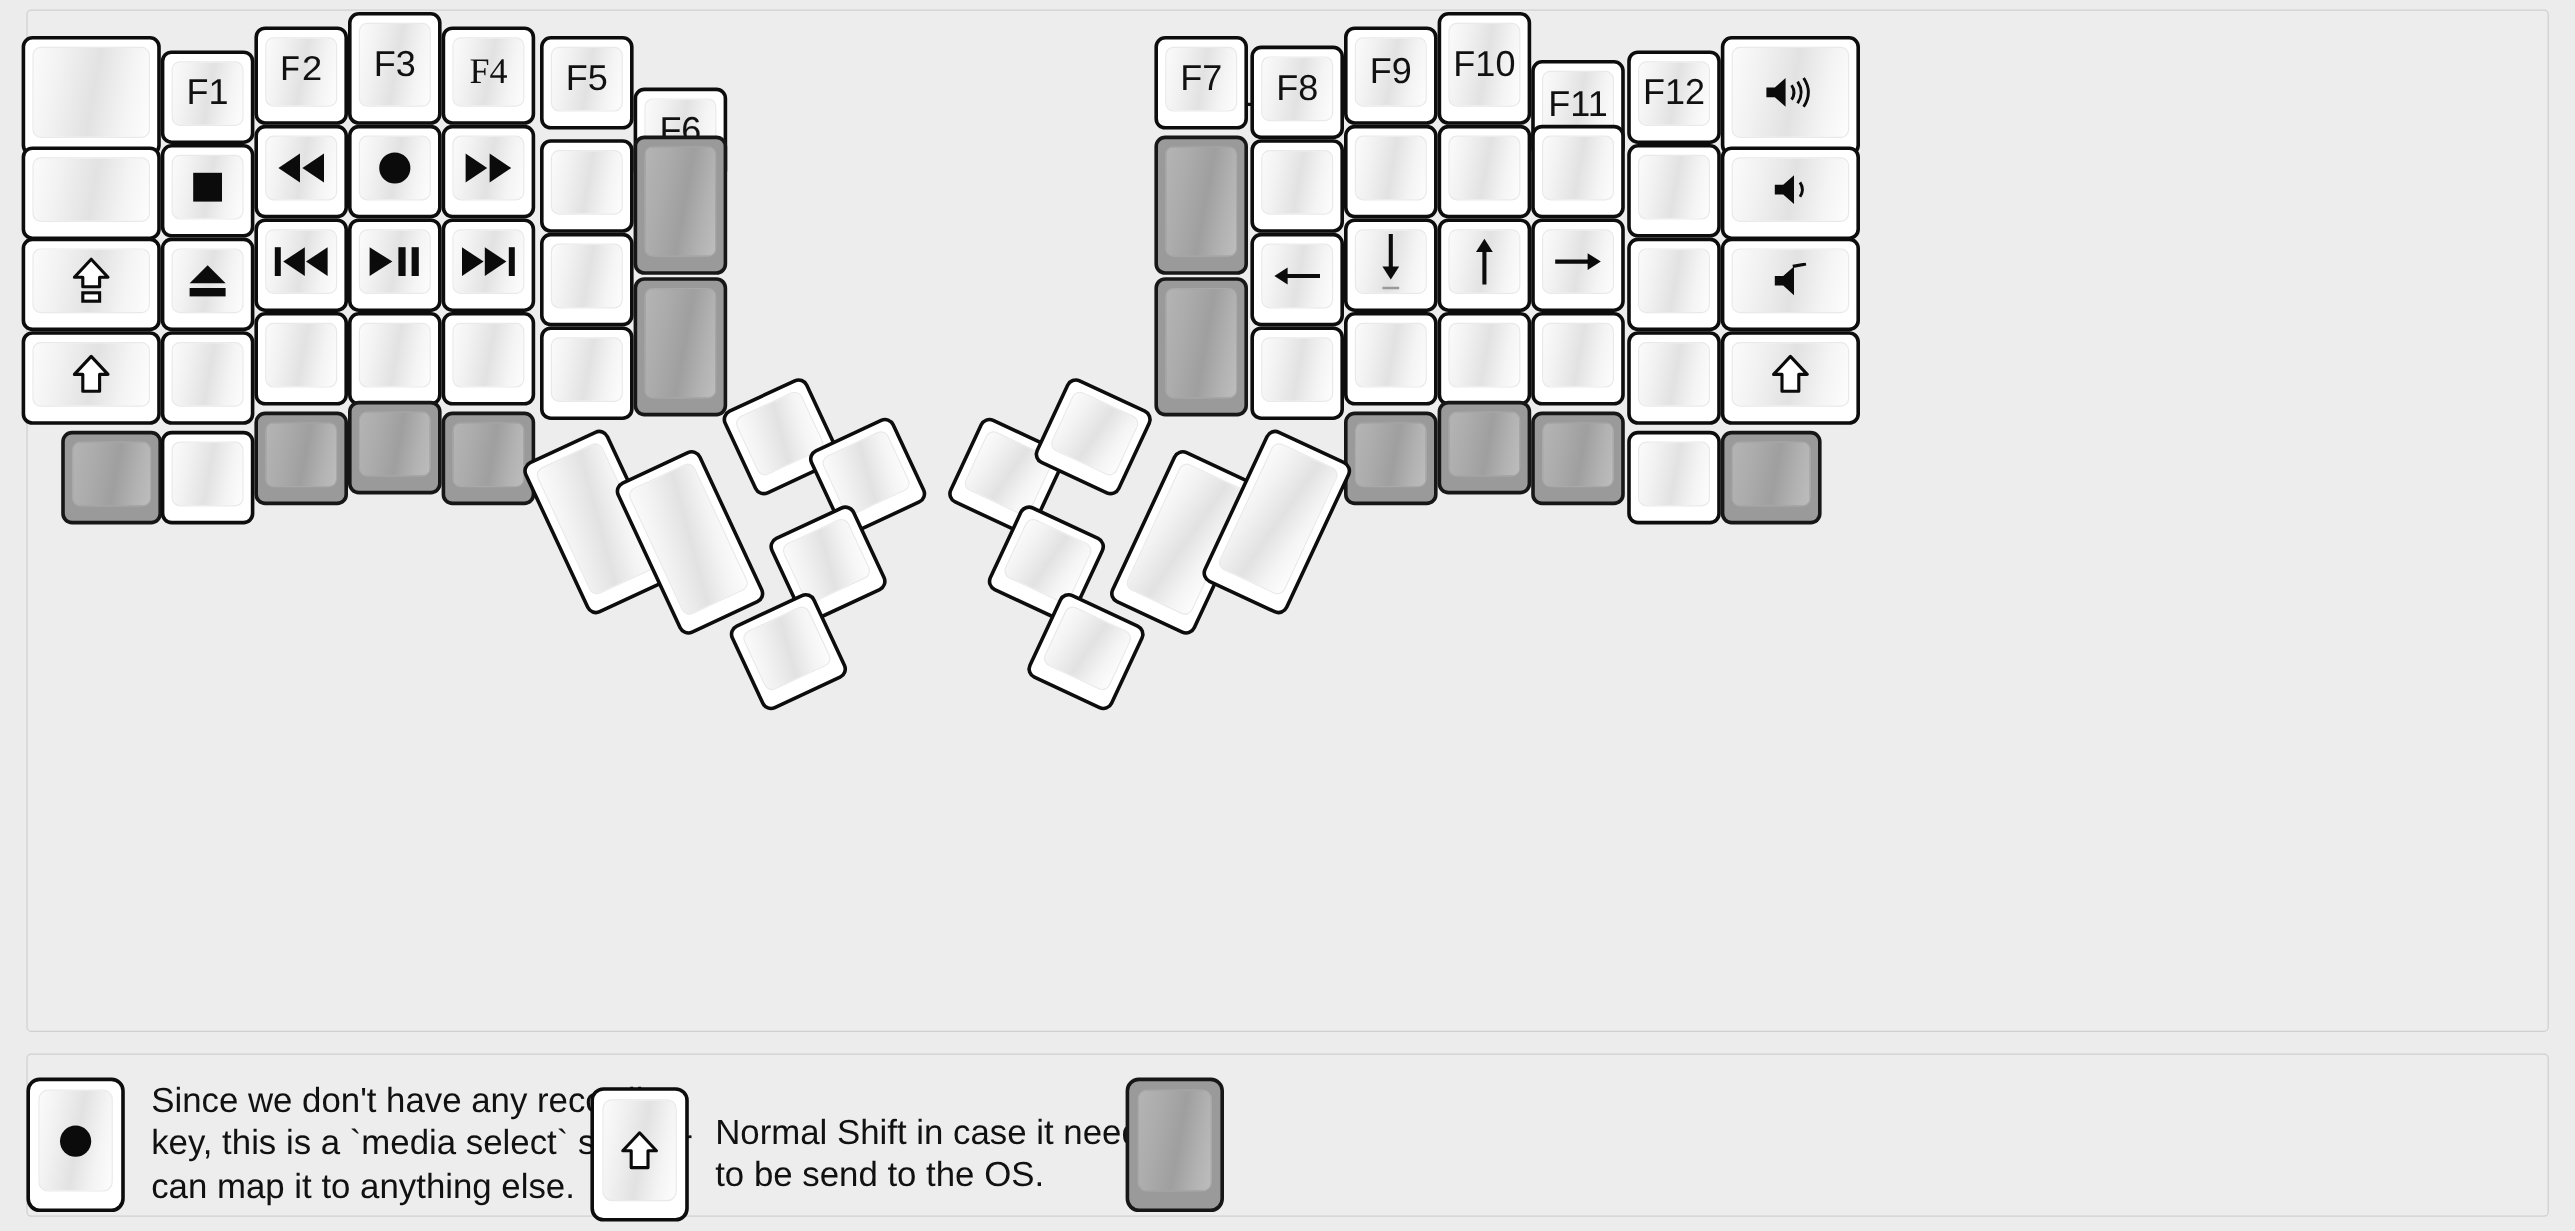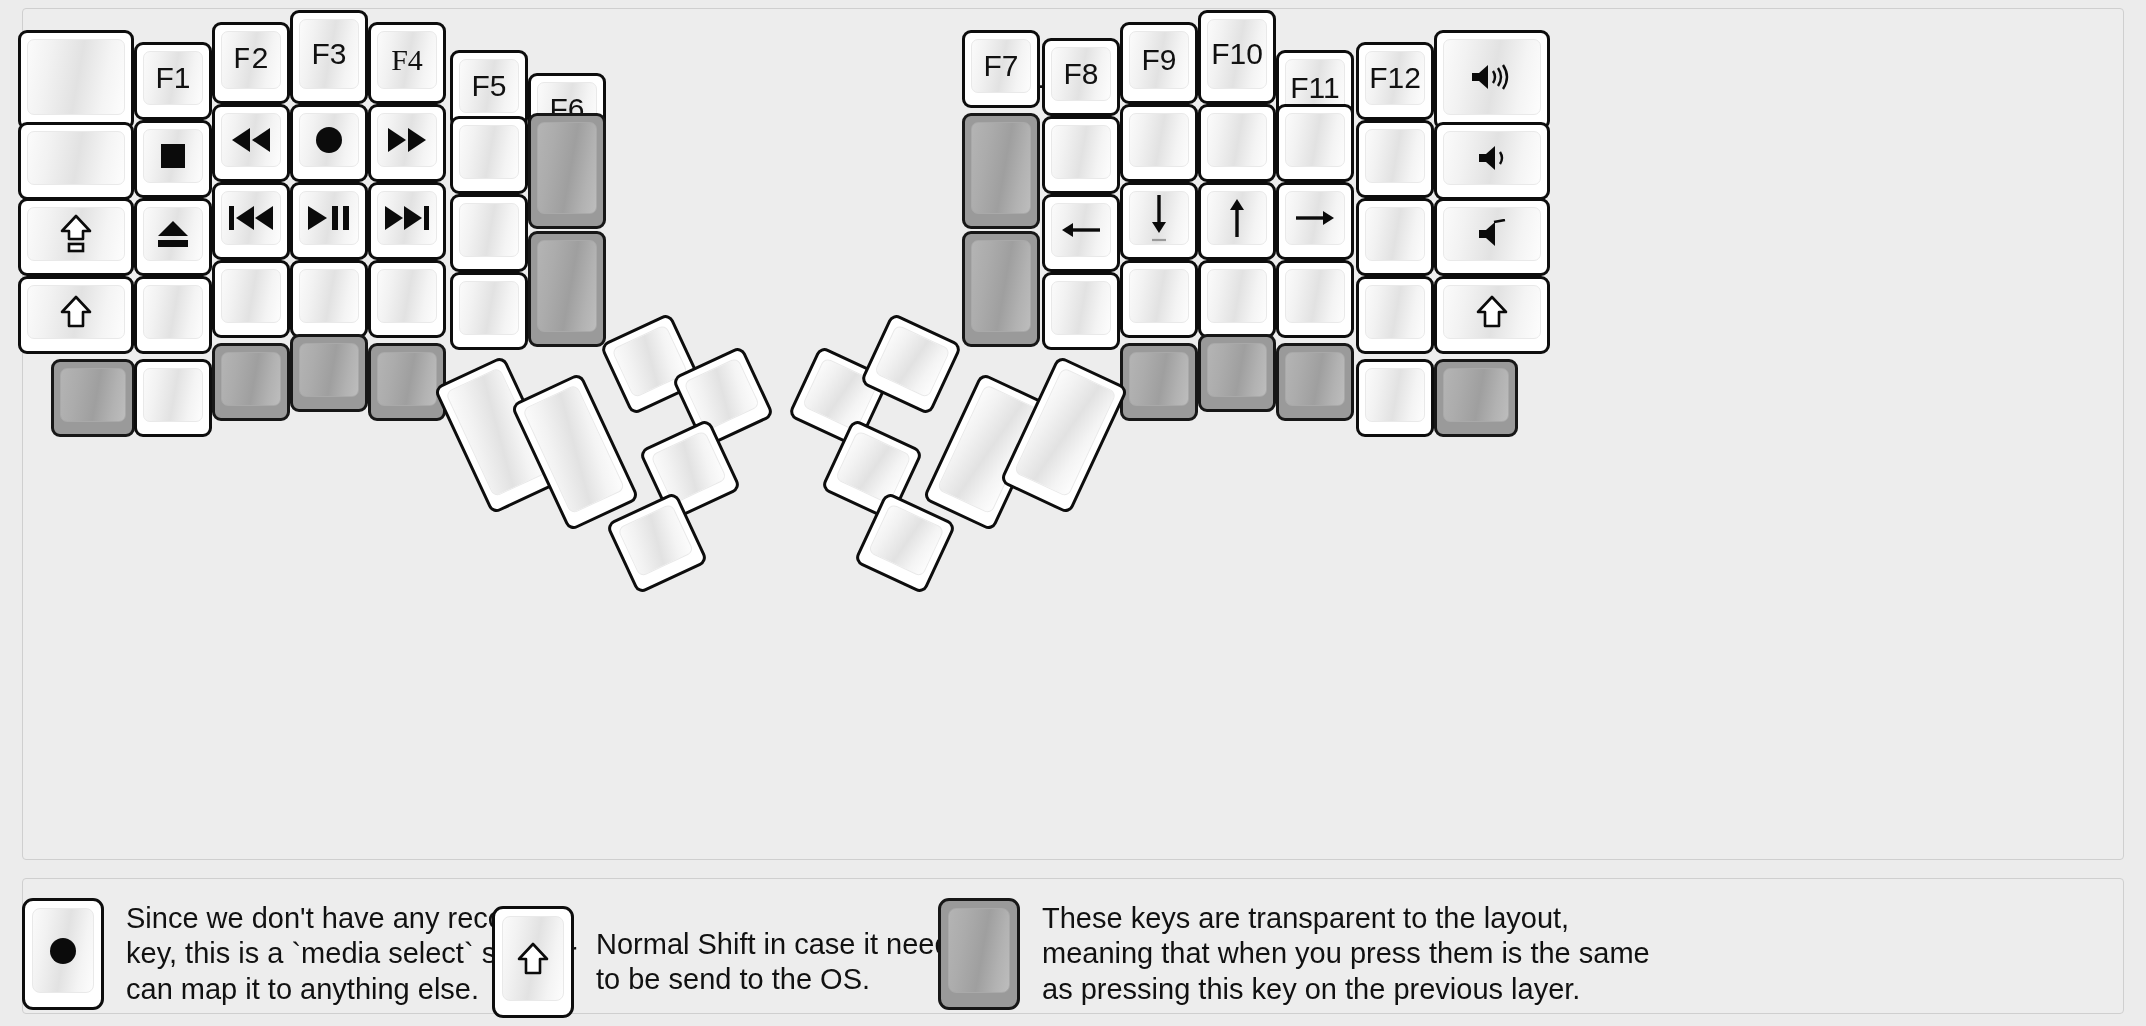--- a/index.html
+++ b/index.html
@@ -262,21 +262,21 @@
       <div class="key" style="left: 368px; top: 260px; width: 78px; height: 78px;">
         <div class="cap">
           <span class="lbl"></span>
         </div>
       </div>
       <div class="key trans" style="left: 368px; top: 343px; width: 78px; height: 78px;">
         <div class="cap">
           <span class="lbl"></span>
         </div>
       </div>
-      <div class="key" style="left: 450px; top: 50px; width: 78px; height: 78px; text-align: right;">
+      <div class="key" style="left: 450px; top: 30px; width: 78px; height: 78px; text-align: right;">
         <div class="cap">
           <span class="lbl">F5</span>
         </div>
       </div>
       <div class="key" style="left: 450px; top: 116px; width: 78px; height: 78px;">
         <div class="cap">
           <span class="lbl"></span>
         </div>
       </div>
       <div class="key" style="left: 450px; top: 194px; width: 78px; height: 78px;">
@@ -596,19 +596,16 @@
         </div>
         <div class="legend-text">Normal Shift in case it needs
 to be send to the OS.</div>
       </div>
       <div class="legend-item" style="left: 938px; top: 898px;">
         <div class="legend-key trans">
           <div class="cap">
             <span class="gl"></span>
           </div>
         </div>
-        <div class="legend-text">These keys are transparent to the layout,
-meaning that when you press them is the same
-as pressing this key on the previous layer.</div>
       </div>
     </div>
 
 </div>
 
 </body></html>

